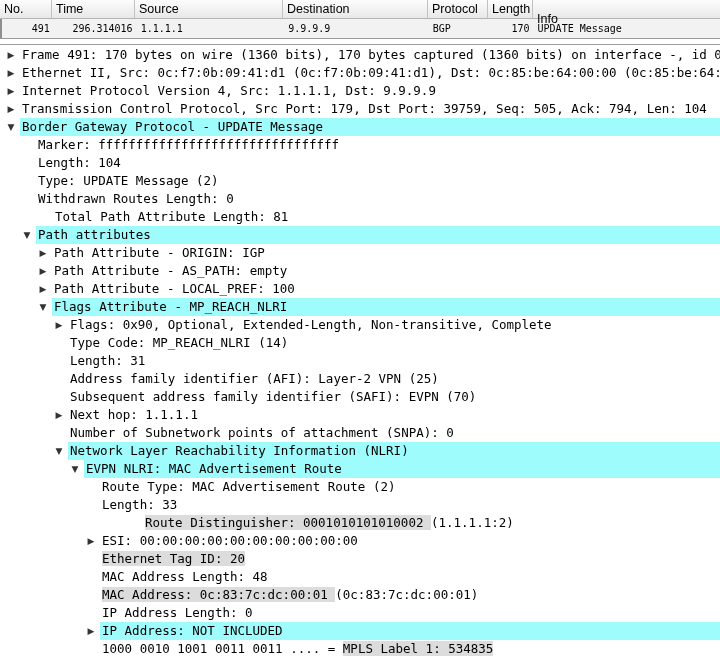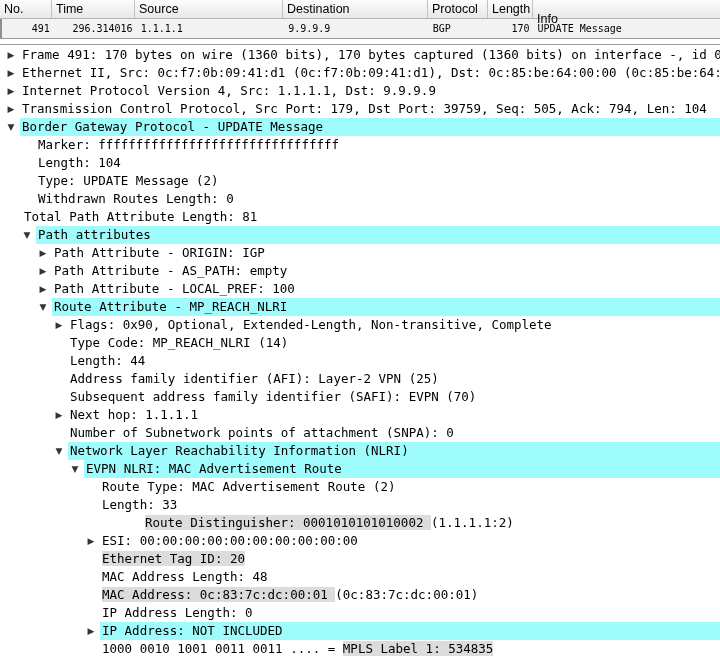--- a/index.html
+++ b/index.html
@@ -170,21 +170,21 @@
     <div class="trow">
       <span class="tlabel" style="left: 38px;">Length: 104</span>
     </div>
     <div class="trow">
       <span class="tlabel" style="left: 38px;">Type: UPDATE Message (2)</span>
     </div>
     <div class="trow">
       <span class="tlabel" style="left: 38px; text-align: right;">Withdrawn Routes Length: 0</span>
     </div>
     <div class="trow">
-      <span class="tlabel" style="left: 24px; text-align: right;">Total Path Attribute Length: 81</span>
+      <span class="tlabel" style="left: 55px; text-align: right;">Total Path Attribute Length: 81</span>
     </div>
     <div class="trow">
       <div class="rowfill-cyan" style="left: 36px;"></div>
       <span class="twist" style="left: 20px;">▼</span>
       <span class="tlabel" style="left: 38px;">Path attributes</span>
     </div>
     <div class="trow">
       <span class="twist" style="left: 36px;">▶</span>
       <span class="tlabel" style="left: 54px;">Path Attribute - ORIGIN: IGP</span>
     </div>
@@ -192,31 +192,31 @@
       <span class="twist" style="left: 36px;">▶</span>
       <span class="tlabel" style="left: 54px;">Path Attribute - AS_PATH: empty</span>
     </div>
     <div class="trow">
       <span class="twist" style="left: 36px;">▶</span>
       <span class="tlabel" style="left: 54px;">Path Attribute - LOCAL_PREF: 100</span>
     </div>
     <div class="trow">
       <div class="rowfill-cyan" style="left: 52px;"></div>
       <span class="twist" style="left: 36px;">▼</span>
-      <span class="tlabel" style="left: 54px;">Route Attribute - MP_REACH_NLRI</span>
+      <span class="tlabel" style="left: 54px;">Flags Attribute - MP_REACH_NLRI</span>
     </div>
     <div class="trow">
       <span class="twist" style="left: 52px;">▶</span>
       <span class="tlabel" style="left: 70px;">Flags: 0x90, Optional, Extended-Length, Non-transitive, Complete</span>
     </div>
     <div class="trow">
       <span class="tlabel" style="left: 70px;">Type Code: MP_REACH_NLRI (14)</span>
     </div>
     <div class="trow">
-      <span class="tlabel" style="left: 70px;">Length: 44</span>
+      <span class="tlabel" style="left: 70px;">Length: 31</span>
     </div>
     <div class="trow">
       <span class="tlabel" style="left: 70px;">Address family identifier (AFI): Layer-2 VPN (25)</span>
     </div>
     <div class="trow">
       <span class="tlabel" style="left: 70px;">Subsequent address family identifier (SAFI): EVPN (70)</span>
     </div>
     <div class="trow">
       <span class="twist" style="left: 52px;">▶</span>
       <span class="tlabel" style="left: 70px;">Next hop: 1.1.1.1</span>

